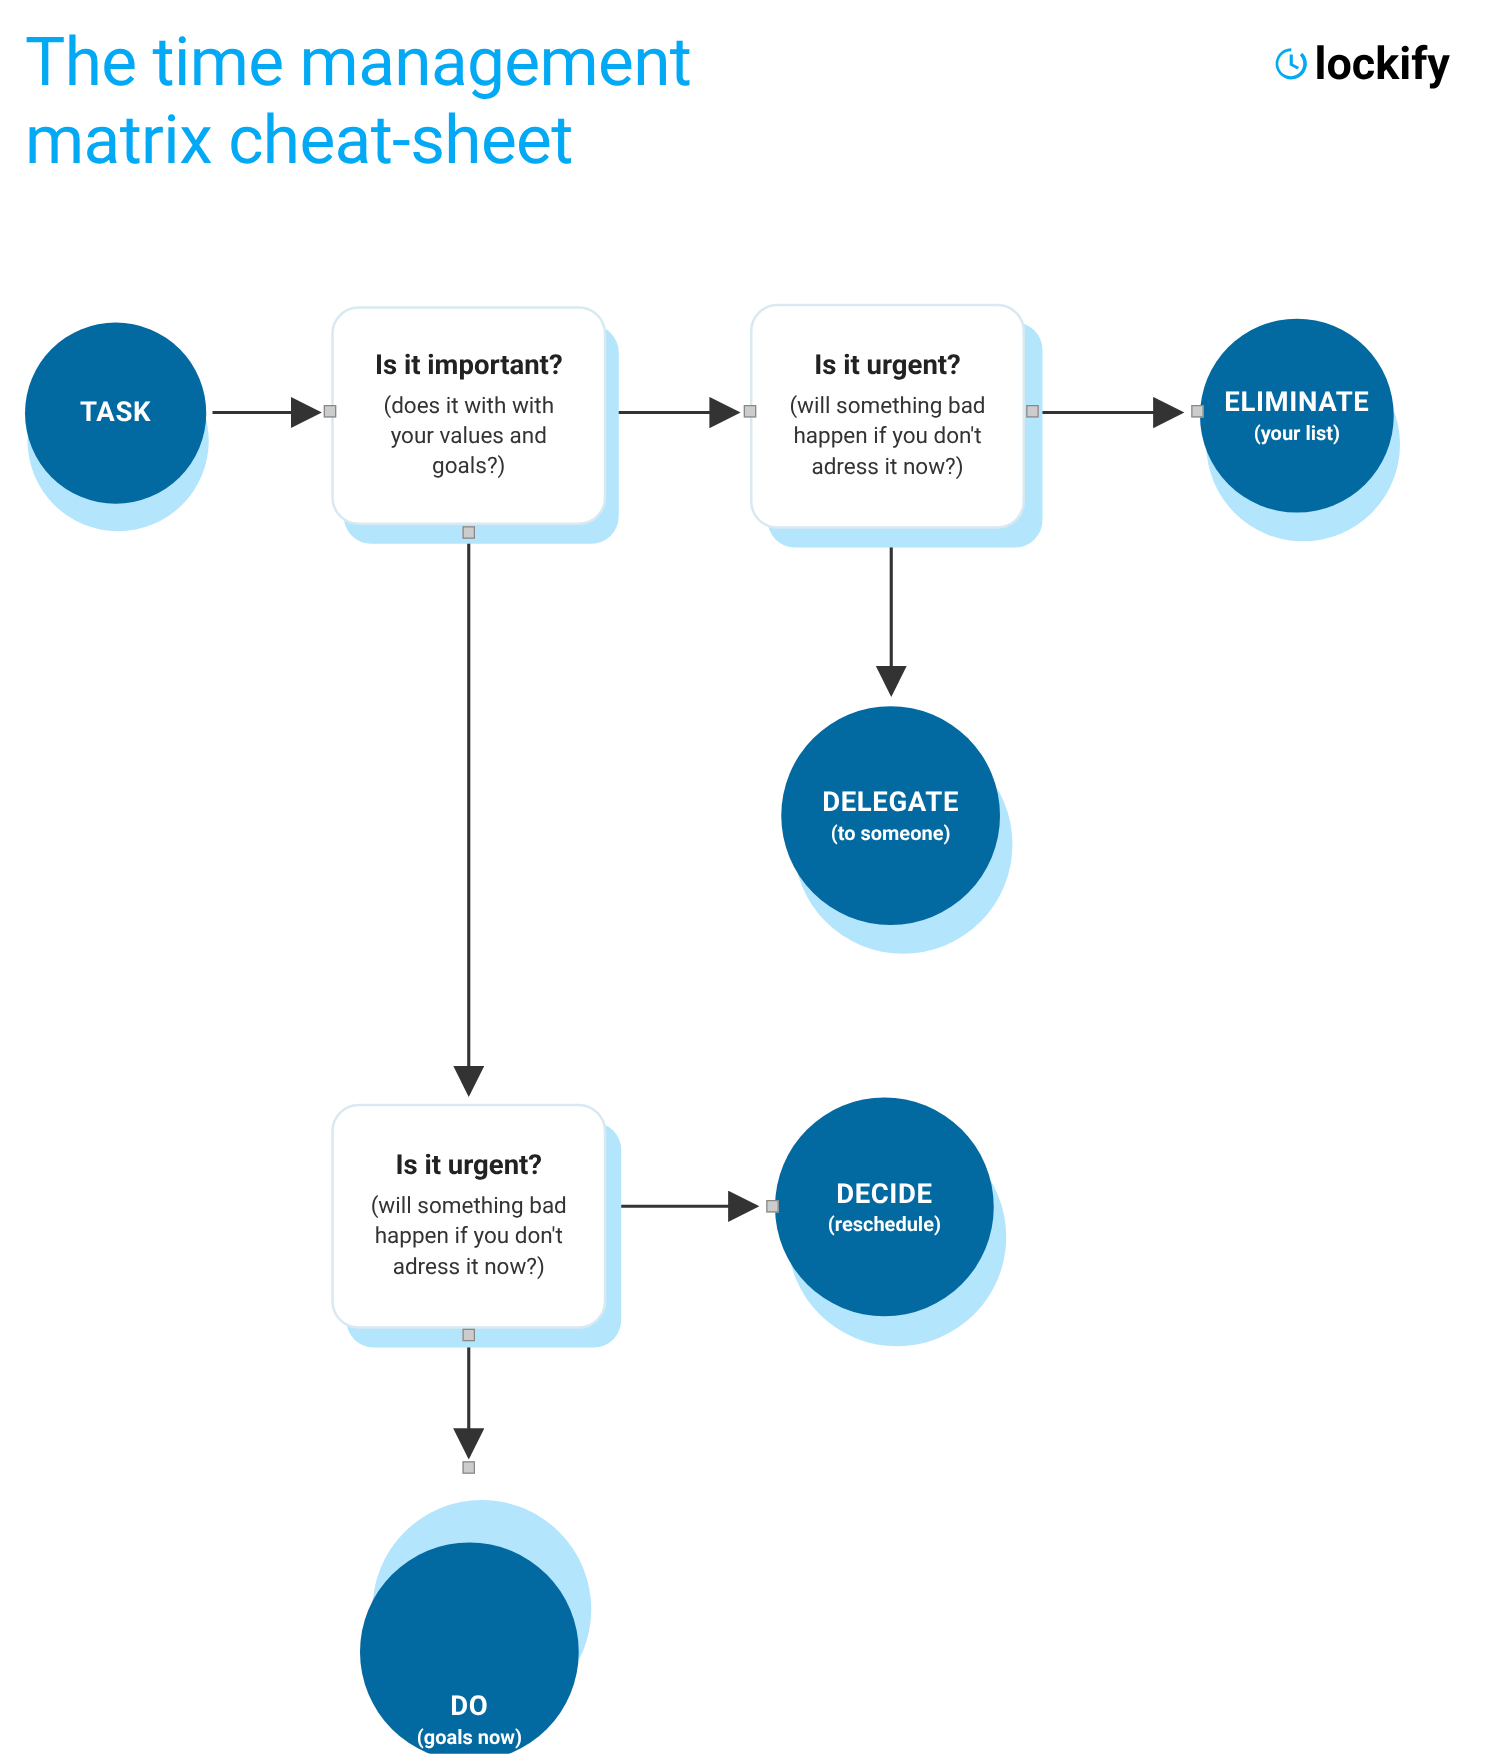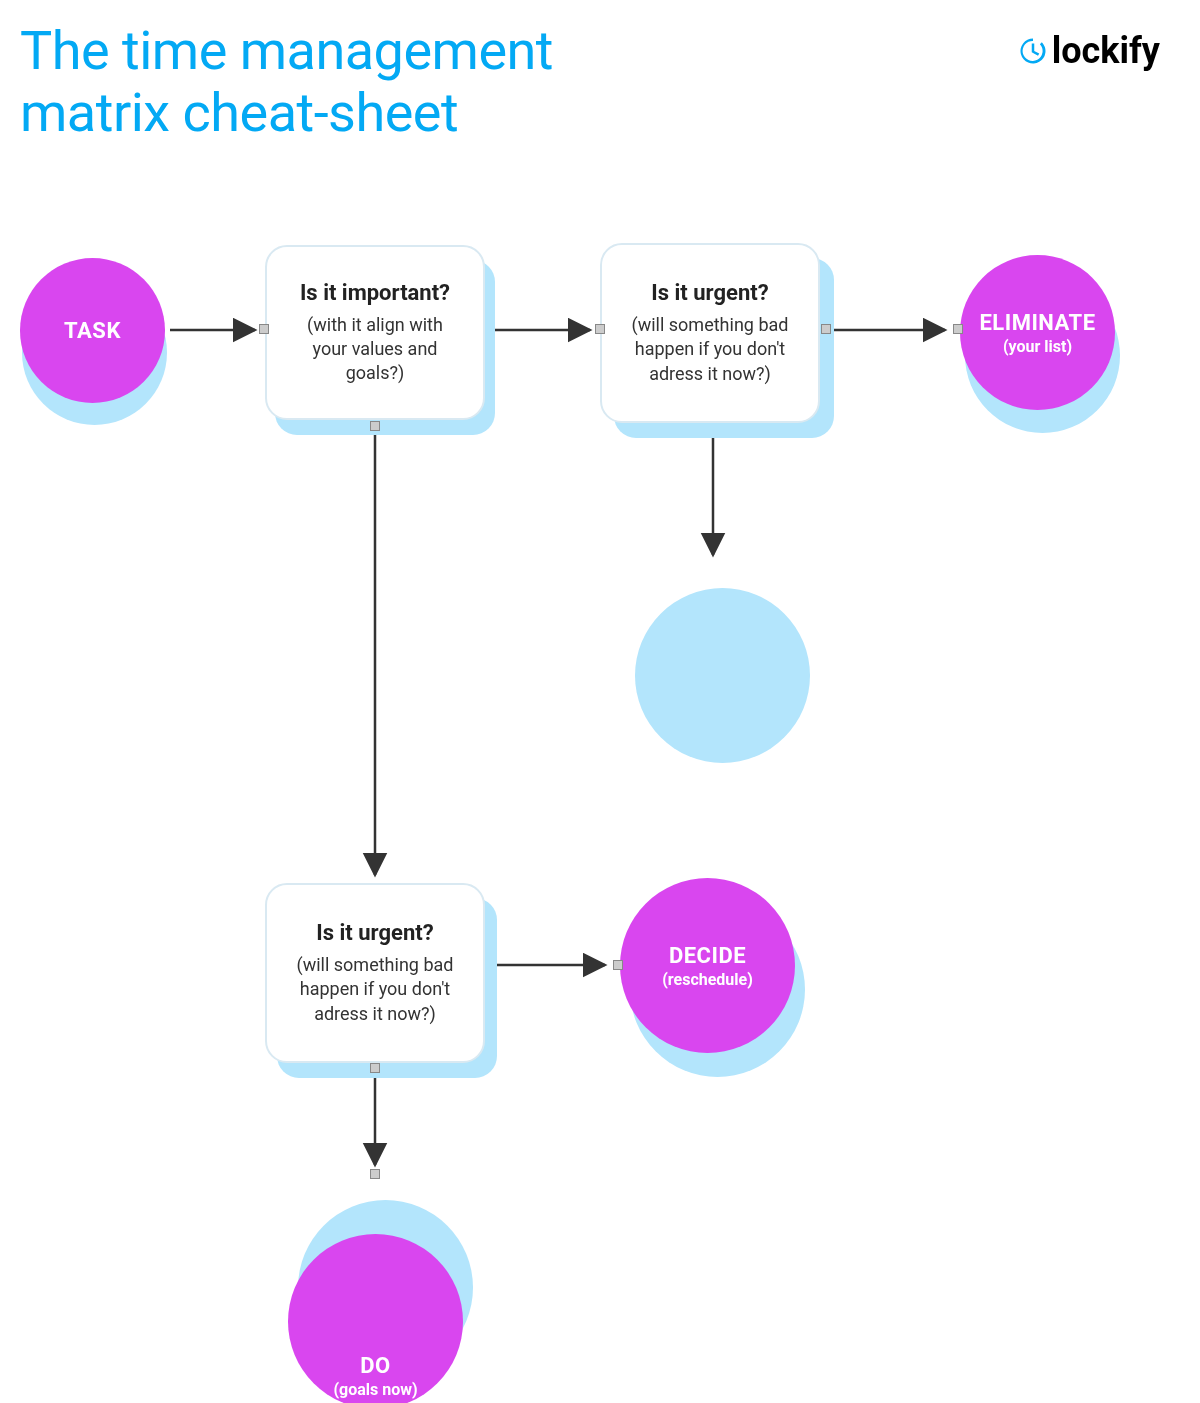--- a/index.html
+++ b/index.html
@@ -40,21 +40,21 @@
     height: 1403px;
   }
   .circle-shadow {
     position: absolute;
     border-radius: 50%;
     background: #B3E5FC;
   }
   .circle {
     position: absolute;
     border-radius: 50%;
-    background: #d946ef;
+    background: #0369a1;
     color: #fff;
     display: flex;
     flex-direction: column;
     align-items: center;
     justify-content: center;
     text-align: center;
     padding: 10px;
   }
   .circle .main {
     font-weight: 700;
@@ -146,41 +146,45 @@
   </svg>
 
   <div class="circle-shadow" style="left:22px; top:280px; width:145px; height:145px;"></div>
   <div class="circle" style="left:20px; top:258px; width:145px; height:145px;">
     <div class="main">TASK</div>
   </div>
 
   <div class="box-shadow" style="left:275px; top:260px; width:220px; height:175px;"></div>
   <div class="box" style="left:265px; top:245px; width:220px; height:175px;align-items:center;">
     <div class="q">Is it important?</div>
-    <div class="d">(with it align with your values and goals?)</div>
+    <div class="d">(does it with with your values and goals?)</div>
   </div>
   <div class="marker" style="left:259px; top:324px;"></div>
   <div class="marker" style="left:370px; top:421px;"></div>
 
   <div class="box-shadow" style="left:614px; top:258px; width:220px; height:180px;"></div>
   <div class="box" style="left:600px; top:243px; width:220px; height:180px;">
     <div class="q">Is it urgent?</div>
     <div class="d">(will something bad happen if you don't adress it now?)</div>
   </div>
   <div class="marker" style="left:595px; top:324px;"></div>
   <div class="marker" style="left:821px; top:324px;"></div>
 
   <div class="circle-shadow" style="left:965px; top:278px; width:155px; height:155px;"></div>
   <div class="circle" style="left:960px; top:255px; width:155px; height:155px;">
     <div class="main">ELIMINATE</div>
     <div class="sub">(your list)</div>
   </div>
   <div class="marker" style="left:953px; top:324px;"></div>
 
   <div class="circle-shadow" style="left:635px; top:588px; width:175px; height:175px;"></div>
+  <div class="circle" style="left:625px; top:565px; width:175px; height:175px;">
+    <div class="main">DELEGATE</div>
+    <div class="sub">(to someone)</div>
+  </div>
 
   <div class="box-shadow" style="left:277px; top:898px; width:220px; height:180px;"></div>
   <div class="box" style="left:265px; top:883px; width:220px; height:180px;">
     <div class="q">Is it urgent?</div>
     <div class="d">(will something bad happen if you don't adress it now?)</div>
   </div>
   <div class="marker" style="left:370px; top:1063px;"></div>
 
   <div class="circle-shadow" style="left:630px; top:902px; width:175px; height:175px;"></div>
   <div class="circle" style="left:620px; top:878px; width:175px; height:175px;">

